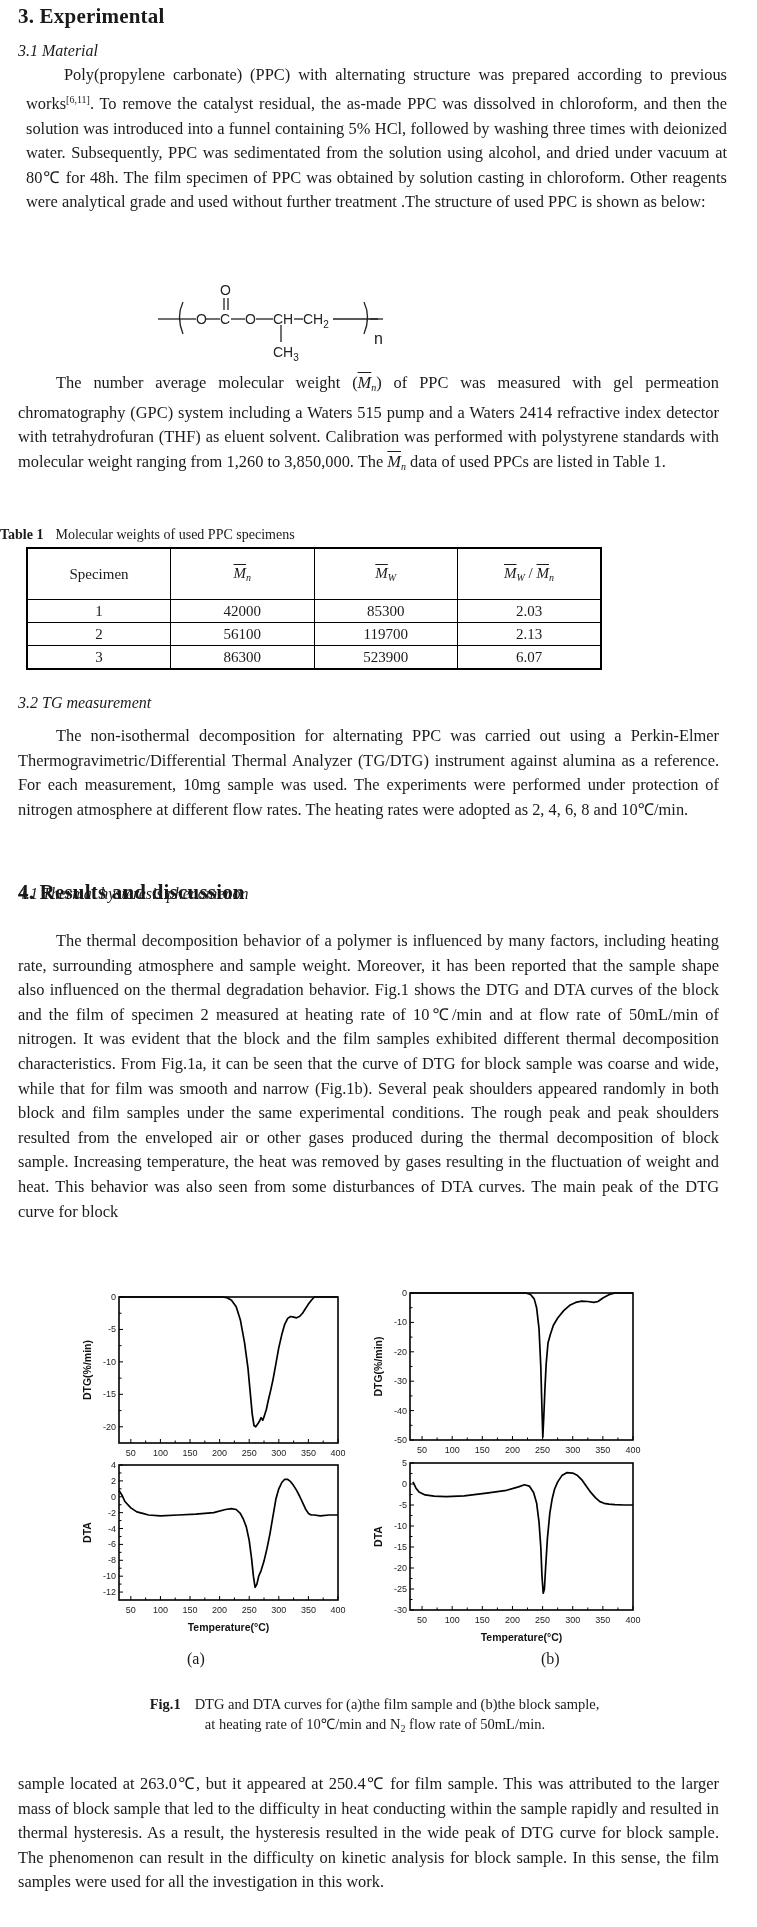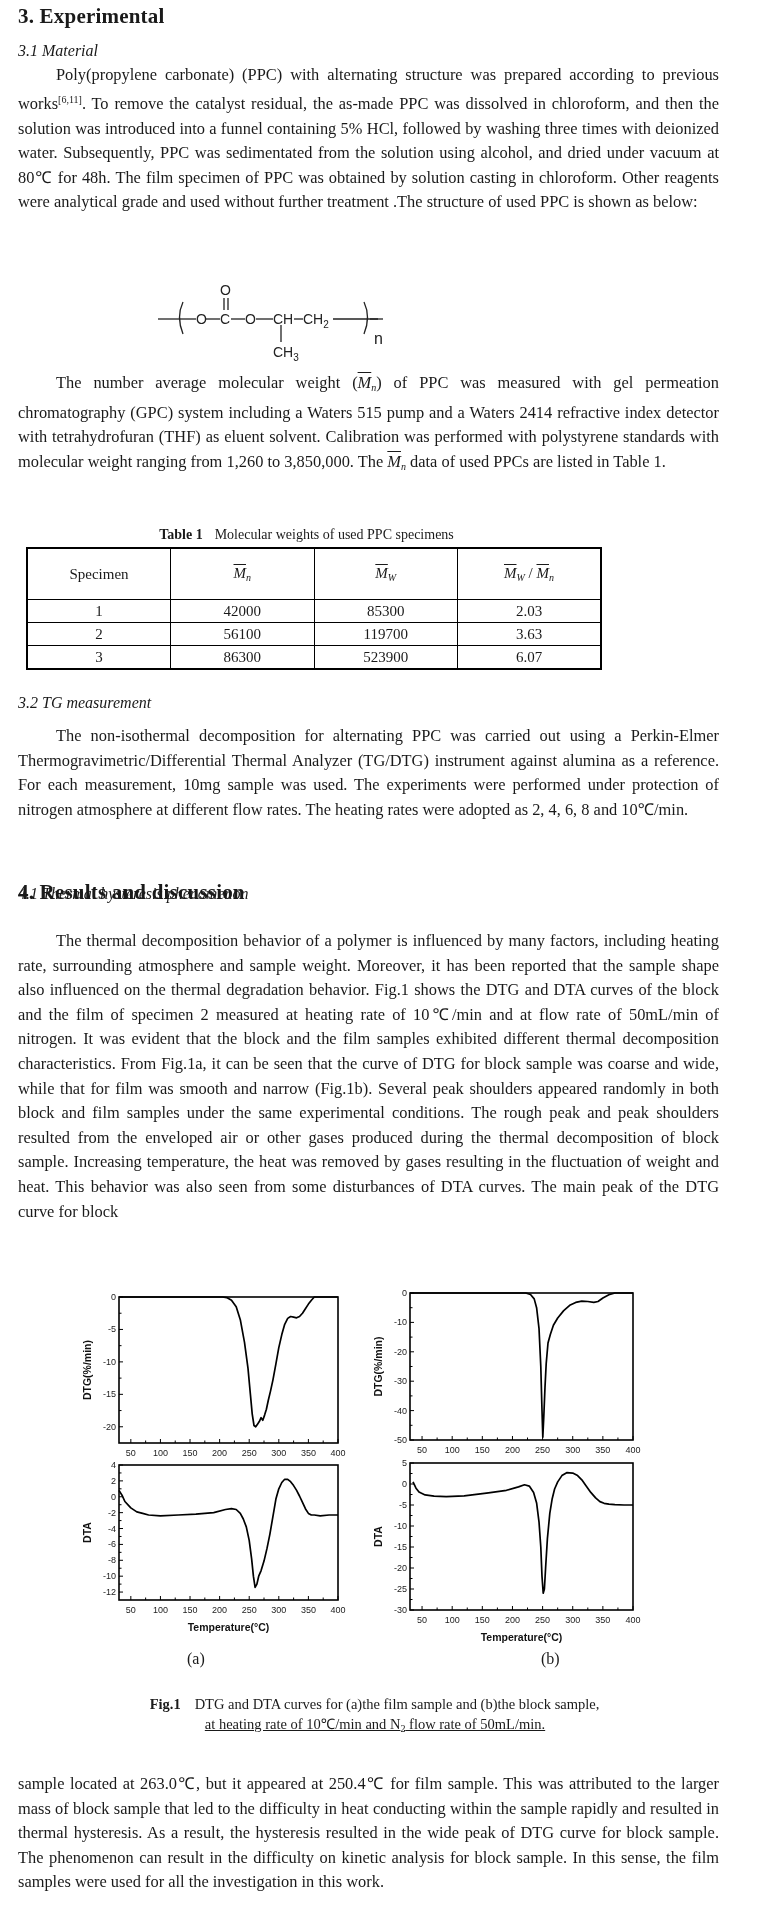--- a/index.html
+++ b/index.html
@@ -8,21 +8,21 @@
   .page { position:absolute; left:0; top:0; width:757px; }
   .h1 { position:absolute; left:18px; font-weight:bold; font-size:21px; letter-spacing:0.2px;text-align:right; }
   .h2 { position:absolute; left:18px; font-style:italic; font-size:16px; }
   .para { position:absolute; left:18px; width:701px; font-size:16.4px; line-height:24.6px;
           text-align:justify; }
   .para .indent { display:inline-block; width:38px; }
   .mbar { text-decoration:overline; font-style:italic; }
   .sub { font-size:10px; vertical-align:-3px; font-style:italic; }
   sup { font-size:10px; }
   
-  .tcap { position:absolute; left:0; width:613px; top:527px; text-align:center; font-size:14px; }
+  .tcap { position:absolute; left:0; width:613px; top:527px; font-size:14px; }
   .tcap b { margin-right:12px; }
   table.mw { position:absolute; left:26px; top:547px; width:576px; border-collapse:collapse;
              font-size:15px; }
   table.mw td, table.mw th { border:1.5px solid #000; text-align:center; font-weight:normal;
              height:22px; padding:0; }
   table.mw th { height:50px; }
   table.mw { border:2.5px solid #000; }
   
   .fig { position:absolute; left:0; top:1280px; width:757px; height:420px; }
   .fig svg { position:absolute; left:0; top:0; }
@@ -33,21 +33,21 @@
   .axlab { font-family:"Liberation Sans", sans-serif; font-size:10.5px; font-weight:bold; fill:#111; }
 </style>
 </head>
 <body>
 
 <div class="page">
 
   <div class="h1" style="top:4px;">3.  Experimental</div>
   <div class="h2" style="top:42px;">3.1 Material</div>
 
-  <div class="para" style="top:63px;">
+  <div class="para" style="top:63px;margin-left:8px;">
     <span class="indent"></span><span>Poly(propylene carbonate) (PPC) with alternating structure was prepared according to previous works</span><sup>[6,11]</sup><span>. To remove the catalyst residual, the as-made PPC was dissolved in chloroform, and then the solution was introduced into a funnel containing 5% HCl, followed by washing three times with deionized water. Subsequently, PPC was sedimentated from the solution using alcohol, and dried under vacuum at 80℃  for 48h. The film specimen of PPC was obtained by solution casting in chloroform. Other reagents were analytical grade and used without further treatment .The structure of used PPC is shown as below:</span>
   </div>
 
   <svg style="position:absolute;left:150px;top:262px;" width="360" height="100">
     <g stroke="#222" stroke-width="1.3" fill="none">
       <line x1="8" y1="57" x2="26" y2="57"></line>
       <path d="M 33 40 Q 26 55 33 72"></path>
       <line x1="26" y1="57" x2="46" y2="57"></line>
       <line x1="56" y1="57" x2="70" y2="57"></line>
       <line x1="81" y1="57" x2="95" y2="57"></line>
@@ -90,21 +90,21 @@
     <tr>
       <td>1</td>
       <td>42000</td>
       <td>85300</td>
       <td>2.03</td>
     </tr>
     <tr>
       <td>2</td>
       <td>56100</td>
       <td>119700</td>
-      <td>3.63</td>
+      <td>2.13</td>
     </tr>
     <tr>
       <td>3</td>
       <td>86300</td>
       <td>523900</td>
       <td>6.07</td>
     </tr>
   </tbody>
     </table>
 
@@ -307,19 +307,19 @@
         <text x="382" y="256.5" text-anchor="middle" class="axlab" transform="rotate(-90 382 256.5)">DTA</text>
         <text x="521.5" y="361" text-anchor="middle" class="axlab">Temperature(°C)</text>
         <path d="M413.0 201.9 L416.0 208.2 L419.0 212.0 L425.1 214.9 L434.1 216.2 L446.2 216.6 L464.2 215.8 L488.4 212.8 L506.4 210.3 L518.5 206.9 L524.5 204.8 L529.3 206.1 L533.6 212.4 L536.6 222.9 L539.0 241.8 L540.8 267.0 L542.0 296.4 L543.2 313.2 L544.4 309.0 L545.6 288.0 L547.4 258.6 L549.8 233.4 L552.2 218.7 L554.6 209.0 L557.7 201.9 L561.9 195.6 L566.7 192.7 L572.7 193.1 L577.6 195.6 L581.8 199.8 L586.0 205.7 L590.8 212.4 L595.6 217.9 L599.9 221.6 L604.1 223.3 L608.9 224.2 L614.9 224.6 L624.0 225.0 L633.0 225.0 " fill="none" stroke="#000" stroke-width="1.7" stroke-linejoin="round"></path>
       </svg>
     <div class="sublabel" style="left:187px;top:370px;">(a)</div>
     <div class="sublabel" style="left:541px;top:370px;">(b)</div>
   </div>
 
   <div class="figcap">
     <div><b>Fig.1</b><span>DTG and DTA curves for (a)the film sample and (b)the block sample,</span></div>
-    <div style="padding-left:1px;text-decoration:underline;"><span>at heating rate of 10℃/min and N</span><span style="font-size:10px;vertical-align:-3px;">2</span><span> flow rate of 50mL/min.</span></div>
+    <div style="padding-left:1px;"><span>at heating rate of 10℃/min and N</span><span style="font-size:10px;vertical-align:-3px;">2</span><span> flow rate of 50mL/min.</span></div>
   </div>
 
   <div class="para" style="top:1772px;">
     <span>sample located at 263.0℃, but it appeared at 250.4℃  for film sample. This was attributed to the larger mass of block sample that led to the difficulty in heat conducting within the sample rapidly and resulted in thermal hysteresis. As a result, the hysteresis resulted in the wide peak of DTG curve for block sample. The phenomenon can result in the difficulty on kinetic analysis for block sample. In this sense, the film samples were used for all the investigation in this work.</span>
   </div>
 </div>
 
 </body></html>

